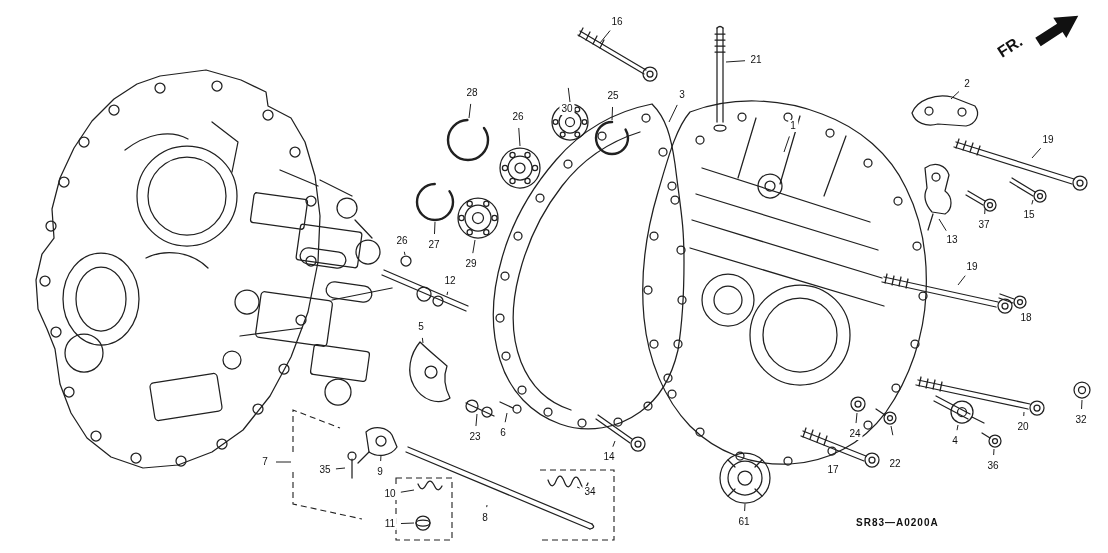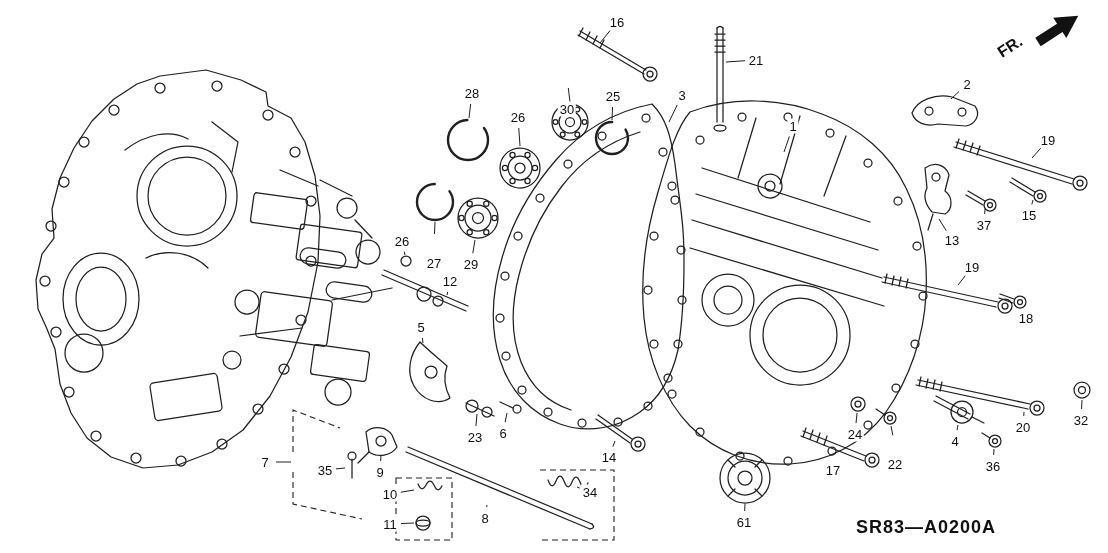--- a/index.html
+++ b/index.html
@@ -8,33 +8,33 @@
     width:1108px;height:553px;
     background:#ffffff;
     overflow:hidden;
     font-family:"Liberation Sans", sans-serif;
   }
   svg.layer{position:absolute;left:0;top:0;width:1108px;height:553px;}
   #callouts{position:absolute;left:0;top:0;width:100%;height:100%;}
   .callout{
     position:absolute;
     transform:translate(-50%,-50%);
-    font-size:13px;
+    font-size:10px;
     font-weight:400;
     color:#111;
     line-height:1;
     padding:1px 2px;
     background:#fff;
     cursor:default;
     user-select:none;
   }
   .diagram-code{
     position:absolute;
     left:856px;top:517px;
-    font-size:18px;
+    font-size:10px;
     font-weight:bold;
     letter-spacing:1px;
     color:#111;
   }
 </style>
 </head>
 <body>
 
 <div class="stage">
 
@@ -369,21 +369,21 @@
       <div class="callout" style="left: 967px; top: 84px;">2</div>
       <div class="callout" style="left: 472px; top: 93px;">28</div>
       <div class="callout" style="left: 518px; top: 117px;">26</div>
       <div class="callout" style="left: 682px; top: 95px;">3</div>
       <div class="callout" style="left: 793px; top: 126px;">1</div>
       <div class="callout" style="left: 1048px; top: 140px;">19</div>
       <div class="callout" style="left: 1029px; top: 215px;">15</div>
       <div class="callout" style="left: 984px; top: 225px;">37</div>
       <div class="callout" style="left: 952px; top: 240px;">13</div>
       <div class="callout" style="left: 402px; top: 241px;">26</div>
-      <div class="callout" style="left: 434px; top: 263px; text-align: right;">27</div>
+      <div class="callout" style="left: 434px; top: 245px; text-align: right;">27</div>
       <div class="callout" style="left: 471px; top: 264px;">29</div>
       <div class="callout" style="left: 450px; top: 281px;">12</div>
       <div class="callout" style="left: 972px; top: 267px;">19</div>
       <div class="callout" style="left: 1026px; top: 318px;">18</div>
       <div class="callout" style="left: 421px; top: 327px;">5</div>
       <div class="callout" style="left: 1081px; top: 420px;">32</div>
       <div class="callout" style="left: 1023px; top: 427px;">20</div>
       <div class="callout" style="left: 955px; top: 441px;">4</div>
       <div class="callout" style="left: 855px; top: 434px;">24</div>
       <div class="callout" style="left: 895px; top: 464px;">22</div>

